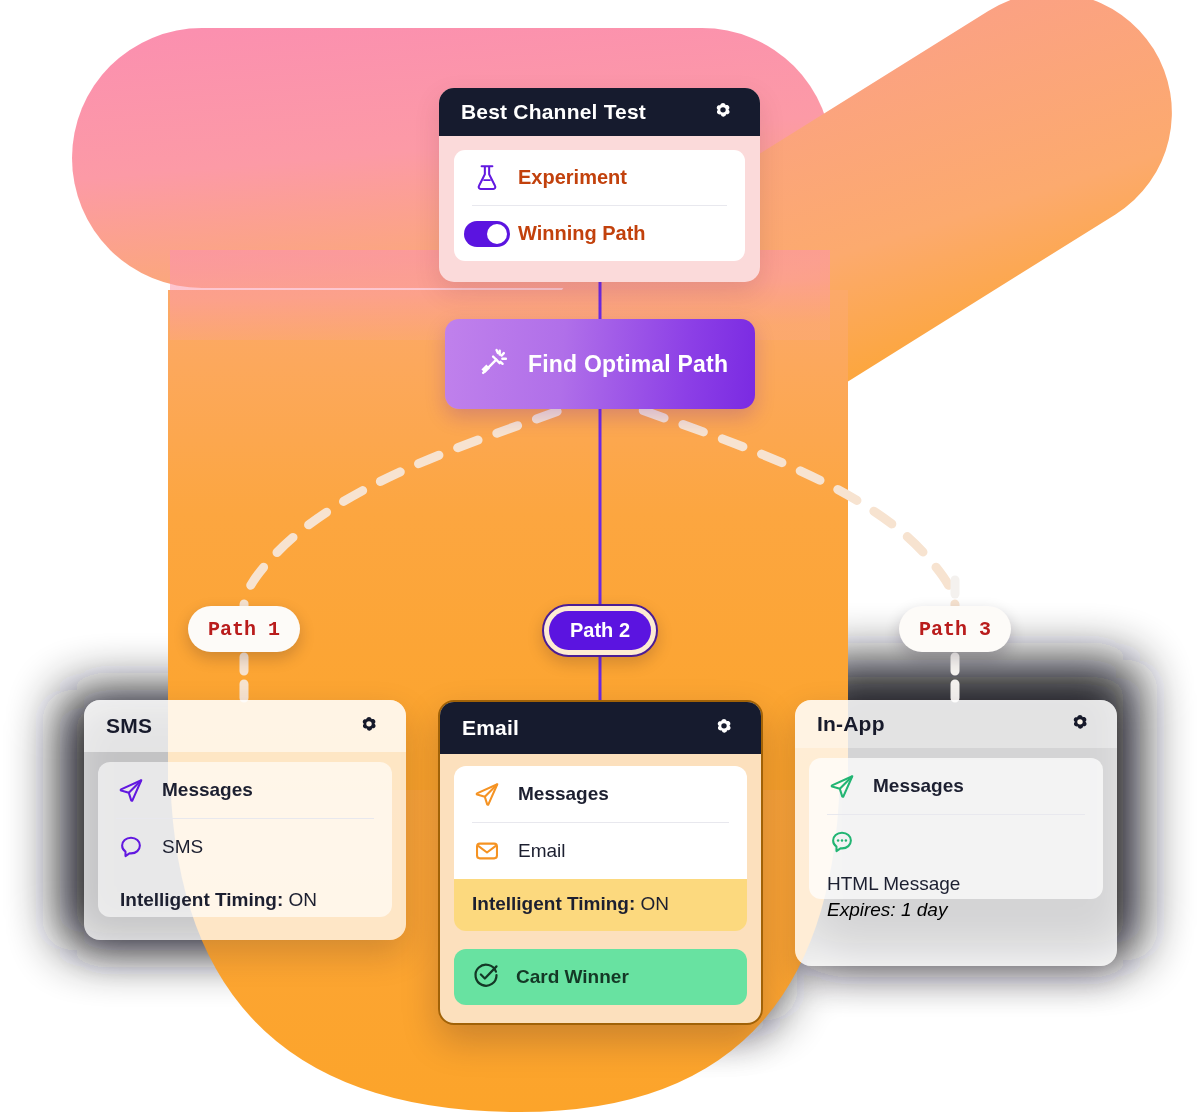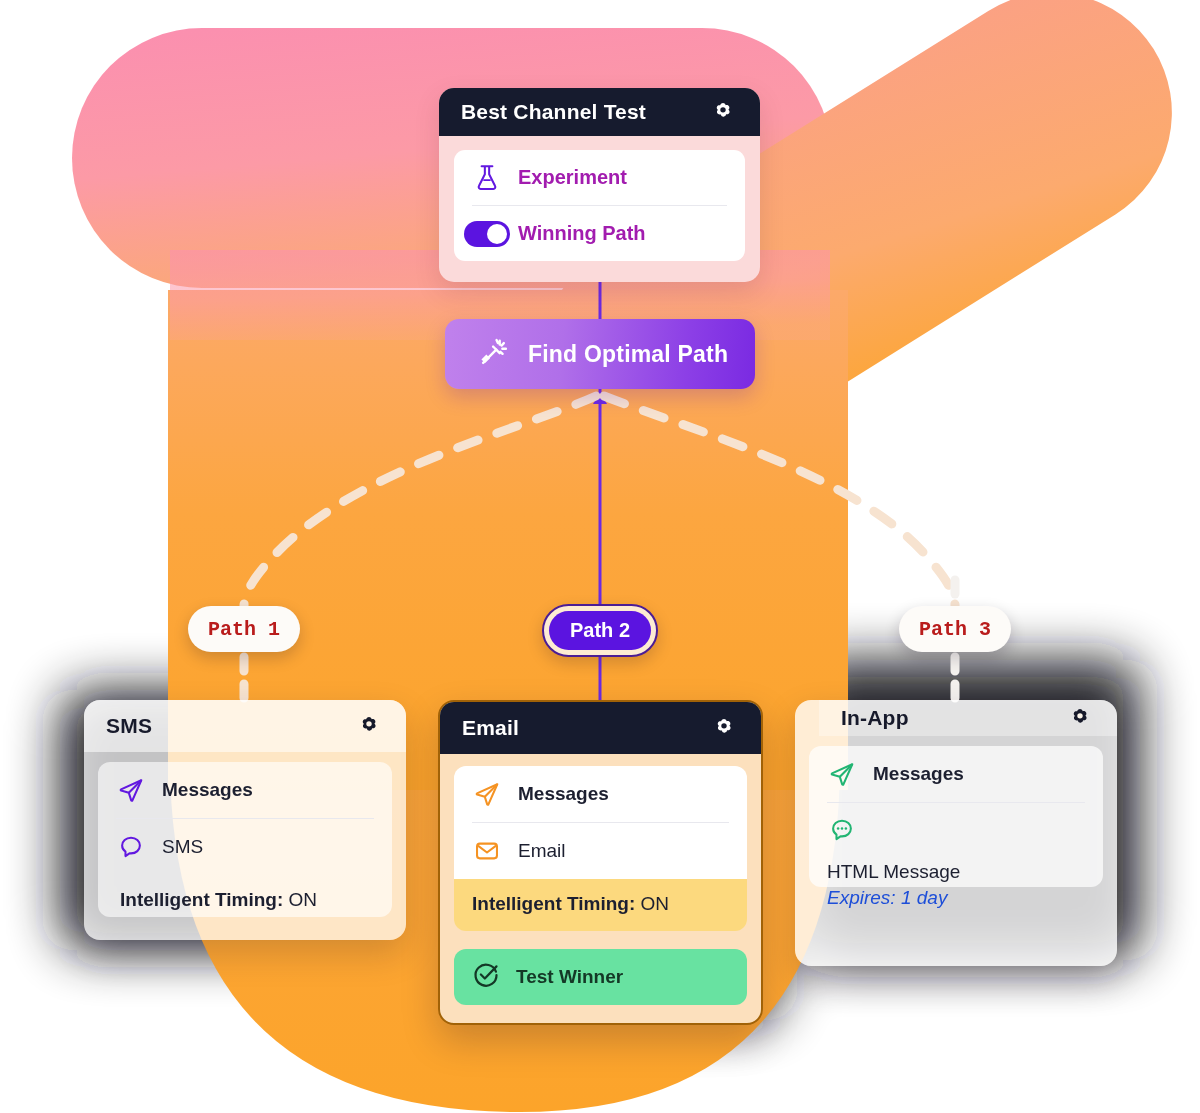--- a/index.html
+++ b/index.html
@@ -105,21 +105,21 @@
   #card-test .card-body {
     margin: 14px 15px 16px 15px;
     background: #ffffff;
     border-radius: 11px;
     padding: 0 18px;
   }
   #card-test .row { height: 55px; }
   #card-test .row-label {
     font-size: 20px;
     font-weight: bold;
-    color: #a21caf;
+    color: #c2410c;
   }
   .toggle {
     width: 46px; height: 26px;
     border-radius: 13px;
     background: #5b14e0;
     position: relative;
     flex: none;
     cursor: pointer;
   }
   .toggle::after {
@@ -128,21 +128,21 @@
     top: 3px; right: 3px;
     width: 20px; height: 20px;
     border-radius: 50%;
     background: #fff;
   }
 
   
   #find-btn {
     position: absolute;
     left: 445px; top: 319px;
-    width: 310px; height: 70px;
+    width: 310px; height: 90px;
     border-radius: 14px;
     background: linear-gradient(95deg, #c081ec 0%, #b06fe9 38%, #8c3fe6 78%, #7a2ae2 100%);
     display: flex;
     align-items: center;
     gap: 18px;
     padding-left: 33px;
     box-sizing: border-box;
     cursor: pointer;
     box-shadow: 0 8px 20px rgba(90,20,180,.22);
   }
@@ -276,39 +276,38 @@
 
   
   #card-inapp {
     left: 795px; top: 700px;
     width: 322px; height: 266px;
     border-radius: 16px;
     background: rgba(255,255,255,.80);
     box-shadow: 0 14px 34px rgba(30,15,40,.20);
   }
   #card-inapp .card-head {
-    height: 36px;
+    height: 48px;
     background: rgba(255,255,255,.35);
-    margin-left: 24px;
   }
   #card-inapp .card-title { color: #171a2b; font-size: 21px; }
   #card-inapp .card-body {
     margin: 10px 14px 14px 14px;
     background: rgba(255,255,255,.72);
     border-radius: 12px;
     padding: 0 18px;
   }
   #card-inapp .row { height: 56px; }
   #card-inapp .row.tall { height: 72px; align-items: flex-start; padding-top: 12px; flex-direction: column; }
   #card-inapp .row-label { font-size: 19px; color: #1c1f30; }
   #card-inapp .row-label.b { font-weight: bold; }
   #card-inapp .expires {
     font-style: italic;
     font-size: 19px;
-    color: #1d4ed8;
+    color: #000000;
     margin-top: 4px;
   }
 </style>
 </head>
 <body>
 
 <div id="stage">
 
   <svg class="bg-layer" viewBox="0 0 1200 1113" width="1200" height="1113">
     <defs>
@@ -502,21 +501,21 @@
       <b>Intelligent Timing:</b>
       <span>ON</span>
     </div>
     <div class="winner">
       <span>
         <svg width="28" height="28" viewBox="0 0 24 24">
           <path d="M20.5 9.2 A9 9 0 1 0 21 12" fill="none" stroke="#143826" stroke-width="1.9" stroke-linecap="round"></path>
           <path d="M7.6 11.6 L11 15 L21 4.6" fill="none" stroke="#143826" stroke-width="1.9" stroke-linecap="round" stroke-linejoin="round"></path>
         </svg>
       </span>
-      <span>Test Winner</span>
+      <span>Card Winner</span>
     </div>
   </div>
 
   <div class="card" id="card-inapp">
     <div class="card-head">
       <div class="card-title">In-App</div>
       <div class="gear-btn">
         <svg width="26" height="26" viewBox="0 0 24 24">
           <path fill="#171a2b" d="M12 1.6c1.1 0 2 .7 2.3 1.7l.1.4 .4-.1c1-.3 2.1.1 2.7 1 .6.9.5 2.1-.2 2.9l-.3.3 .3.3c.8.7 1 1.9.5 2.8-.5.9-1.5 1.4-2.5 1.2l-.4-.1-.1.4c-.2 1-1.1 1.8-2.2 1.9h-.2c-1.1 0-2.1-.7-2.4-1.8l-.1-.4-.4.1c-1 .3-2.1-.1-2.7-1-.6-.9-.5-2.1.2-2.9l.3-.3-.3-.3c-.8-.7-1-1.9-.5-2.8.5-.9 1.5-1.4 2.5-1.2l.4.1.1-.4C9.9 2.3 10.9 1.6 12 1.6z" transform="translate(0,2)"></path>
           <circle cx="12" cy="10" r="2.5" fill="#fdf6ea"></circle>

